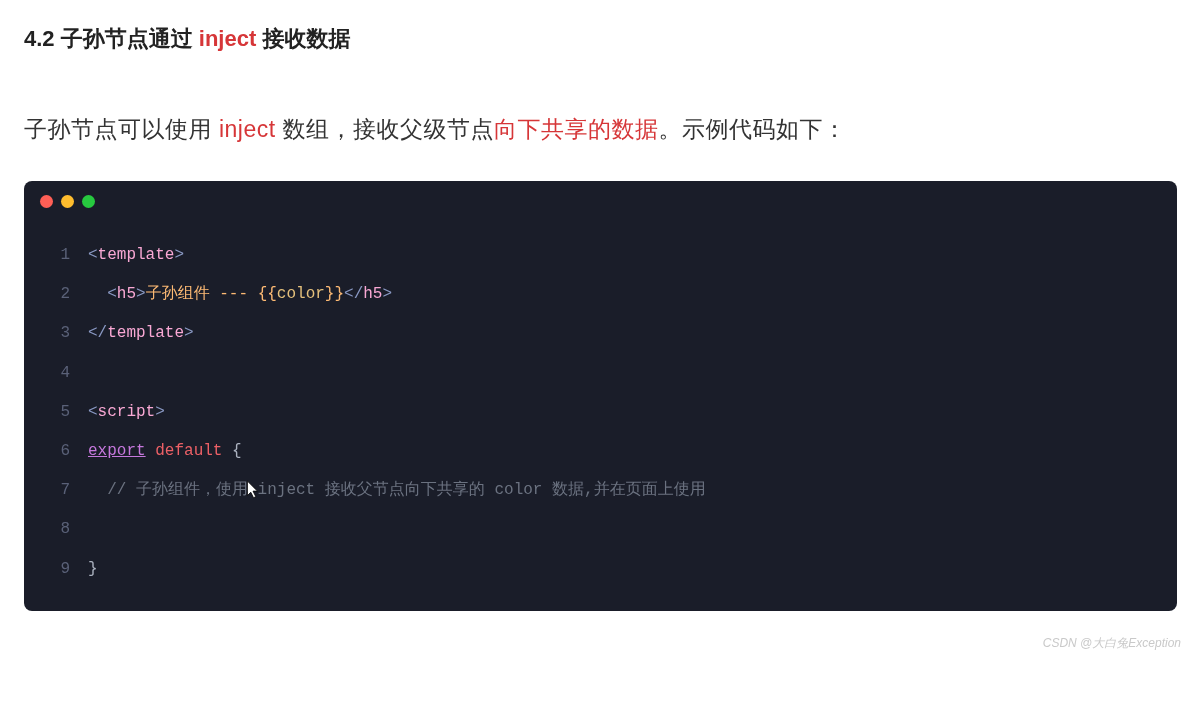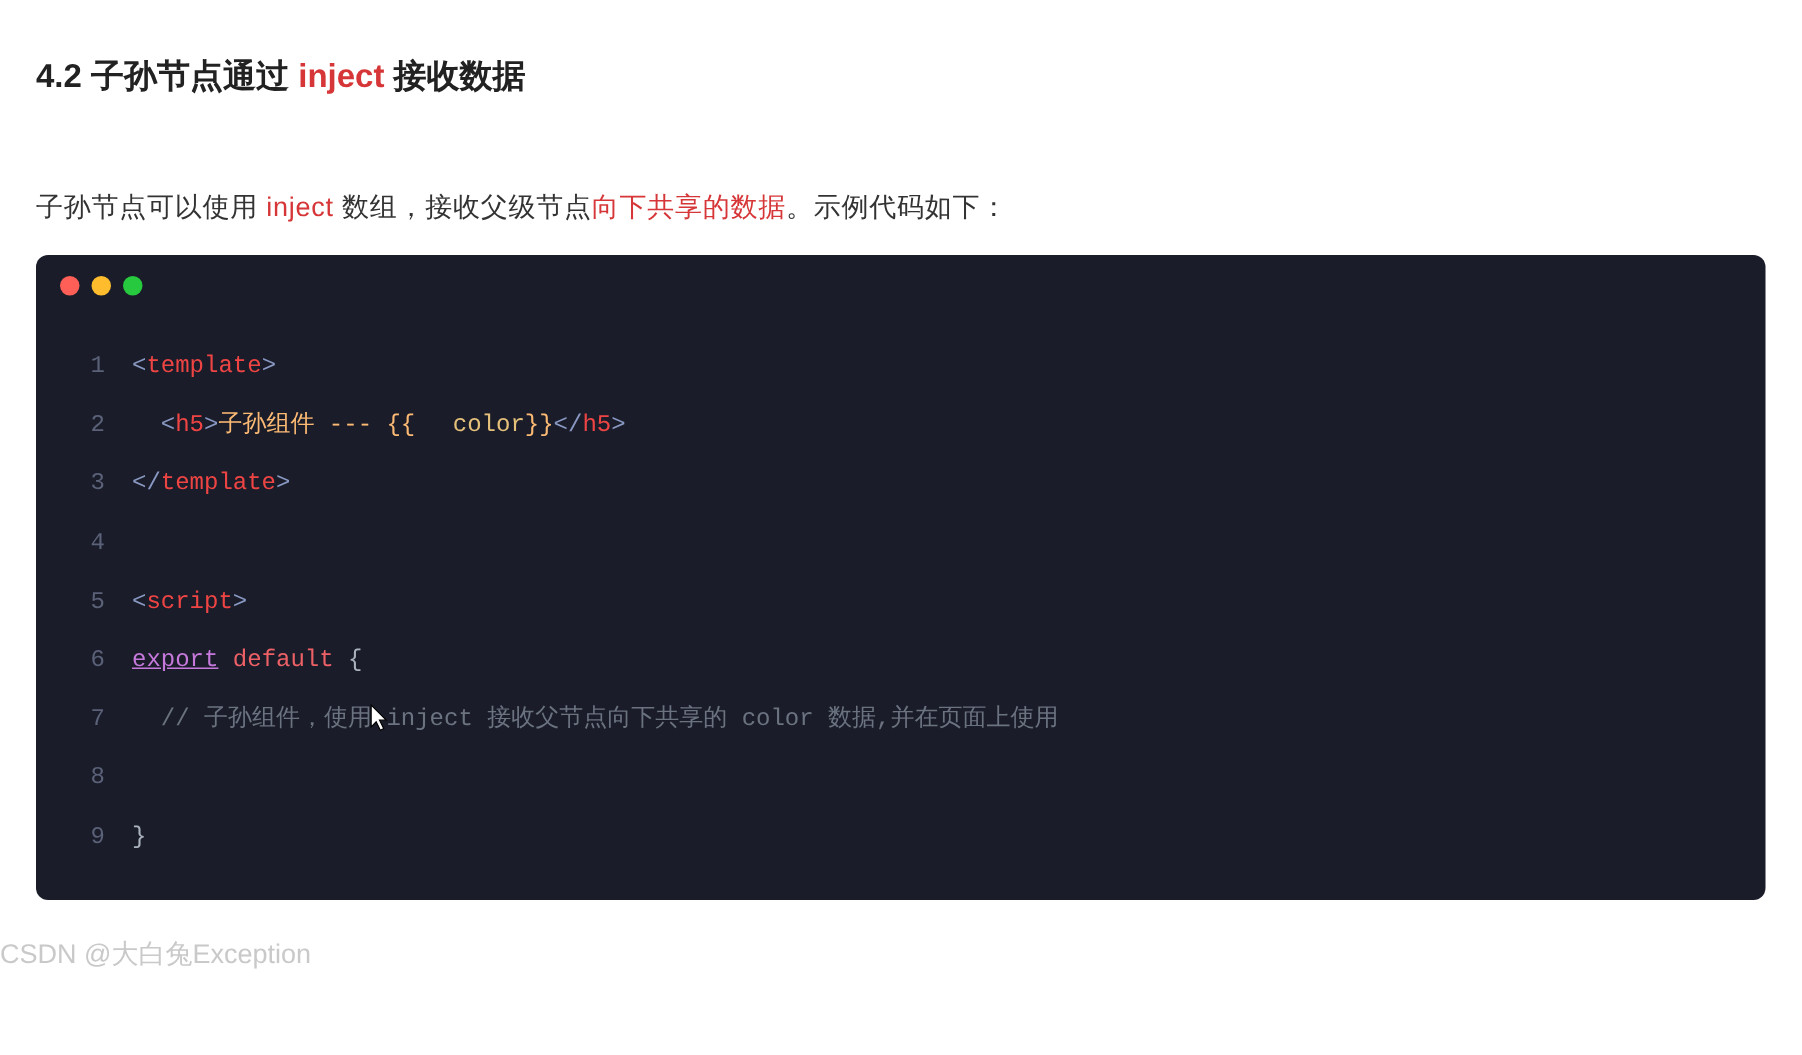--- a/index.html
+++ b/index.html
@@ -10,29 +10,29 @@
     body {
       font-family: -apple-system, BlinkMacSystemFont, "Segoe UI", "PingFang SC", "Microsoft YaHei", sans-serif;
       background: #ffffff;
       padding: 0;
       width: 1201px;
     }
     .heading {
       font-size: 22px;
       font-weight: 700;
       color: #222;
-      padding: 36px 24px 12px 24px;
+      padding: 24px 24px 12px 24px;
     }
     .heading .red {
       color: #d63638;
     }
     .description {
-      font-size: 18px;
+      font-size: 23px;
       color: #333;
-      padding: 48px 24px 20px 24px;
+      padding: 48px 24px 36px 24px;
       letter-spacing: 0.5px;
     }
     .description .red {
       color: #d63638;
     }
     .code-block {
       margin: 0 24px 24px 24px;
       background: #1a1d29;
       border-radius: 8px;
       overflow: hidden;
@@ -64,34 +64,35 @@
       width: 64px;
       text-align: right;
       padding-right: 18px;
       color: #5a6178;
       user-select: none;
     }
     .line-content {
       color: #abb2bf;
     }
     .tag-bracket { color: #8a99c4; }
-    .tag-name { color: #ef4444; }
+    .tag-name { color: #f9a8d4; }
     .keyword { color: #c678dd; text-decoration: underline; }
     .default-kw { color: #ec6066; }
-    .var-name { color: #e5c07b; margin-left: 25px; }
+    .var-name { color: #e5c07b; }
     .string { color: #98c379; }
     .comment { color: #6b7280; font-style: normal; }
     .plain { color: #fdba74; }
     .prop-name { color: #ec6066; }
     .punc { color: #abb2bf; }
     .watermark {
-      text-align: left;
+      text-align: right;
       color: #c9c9c9;
-      font-size: 18px;
+      font-size: 12px;
       padding: 0 20px 8px 0;
+      font-style: italic;
     }
     .code-wrap {
       position: relative;
     }
     .cursor-svg {
       position: absolute;
       left: 222px;
       top: 262px;
       width: 14px;
       height: 20px;

